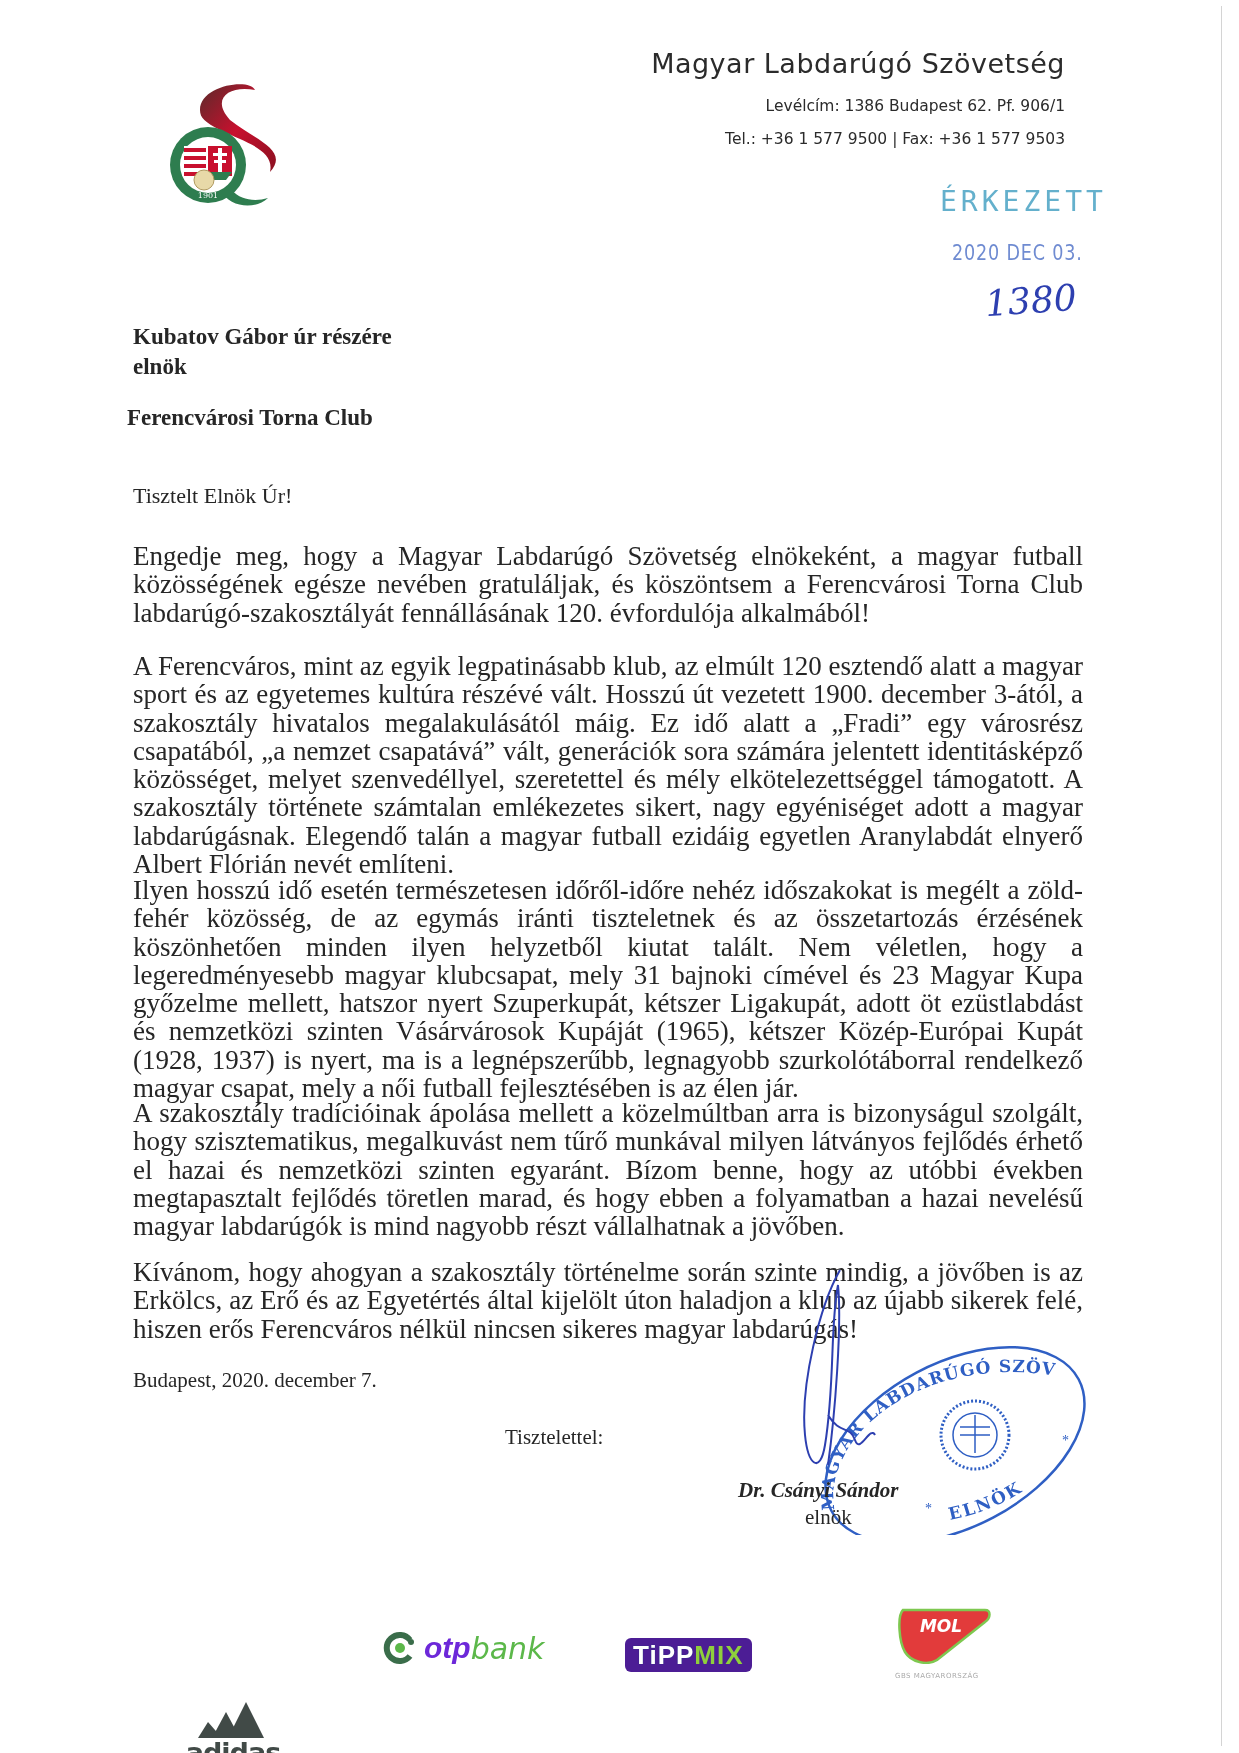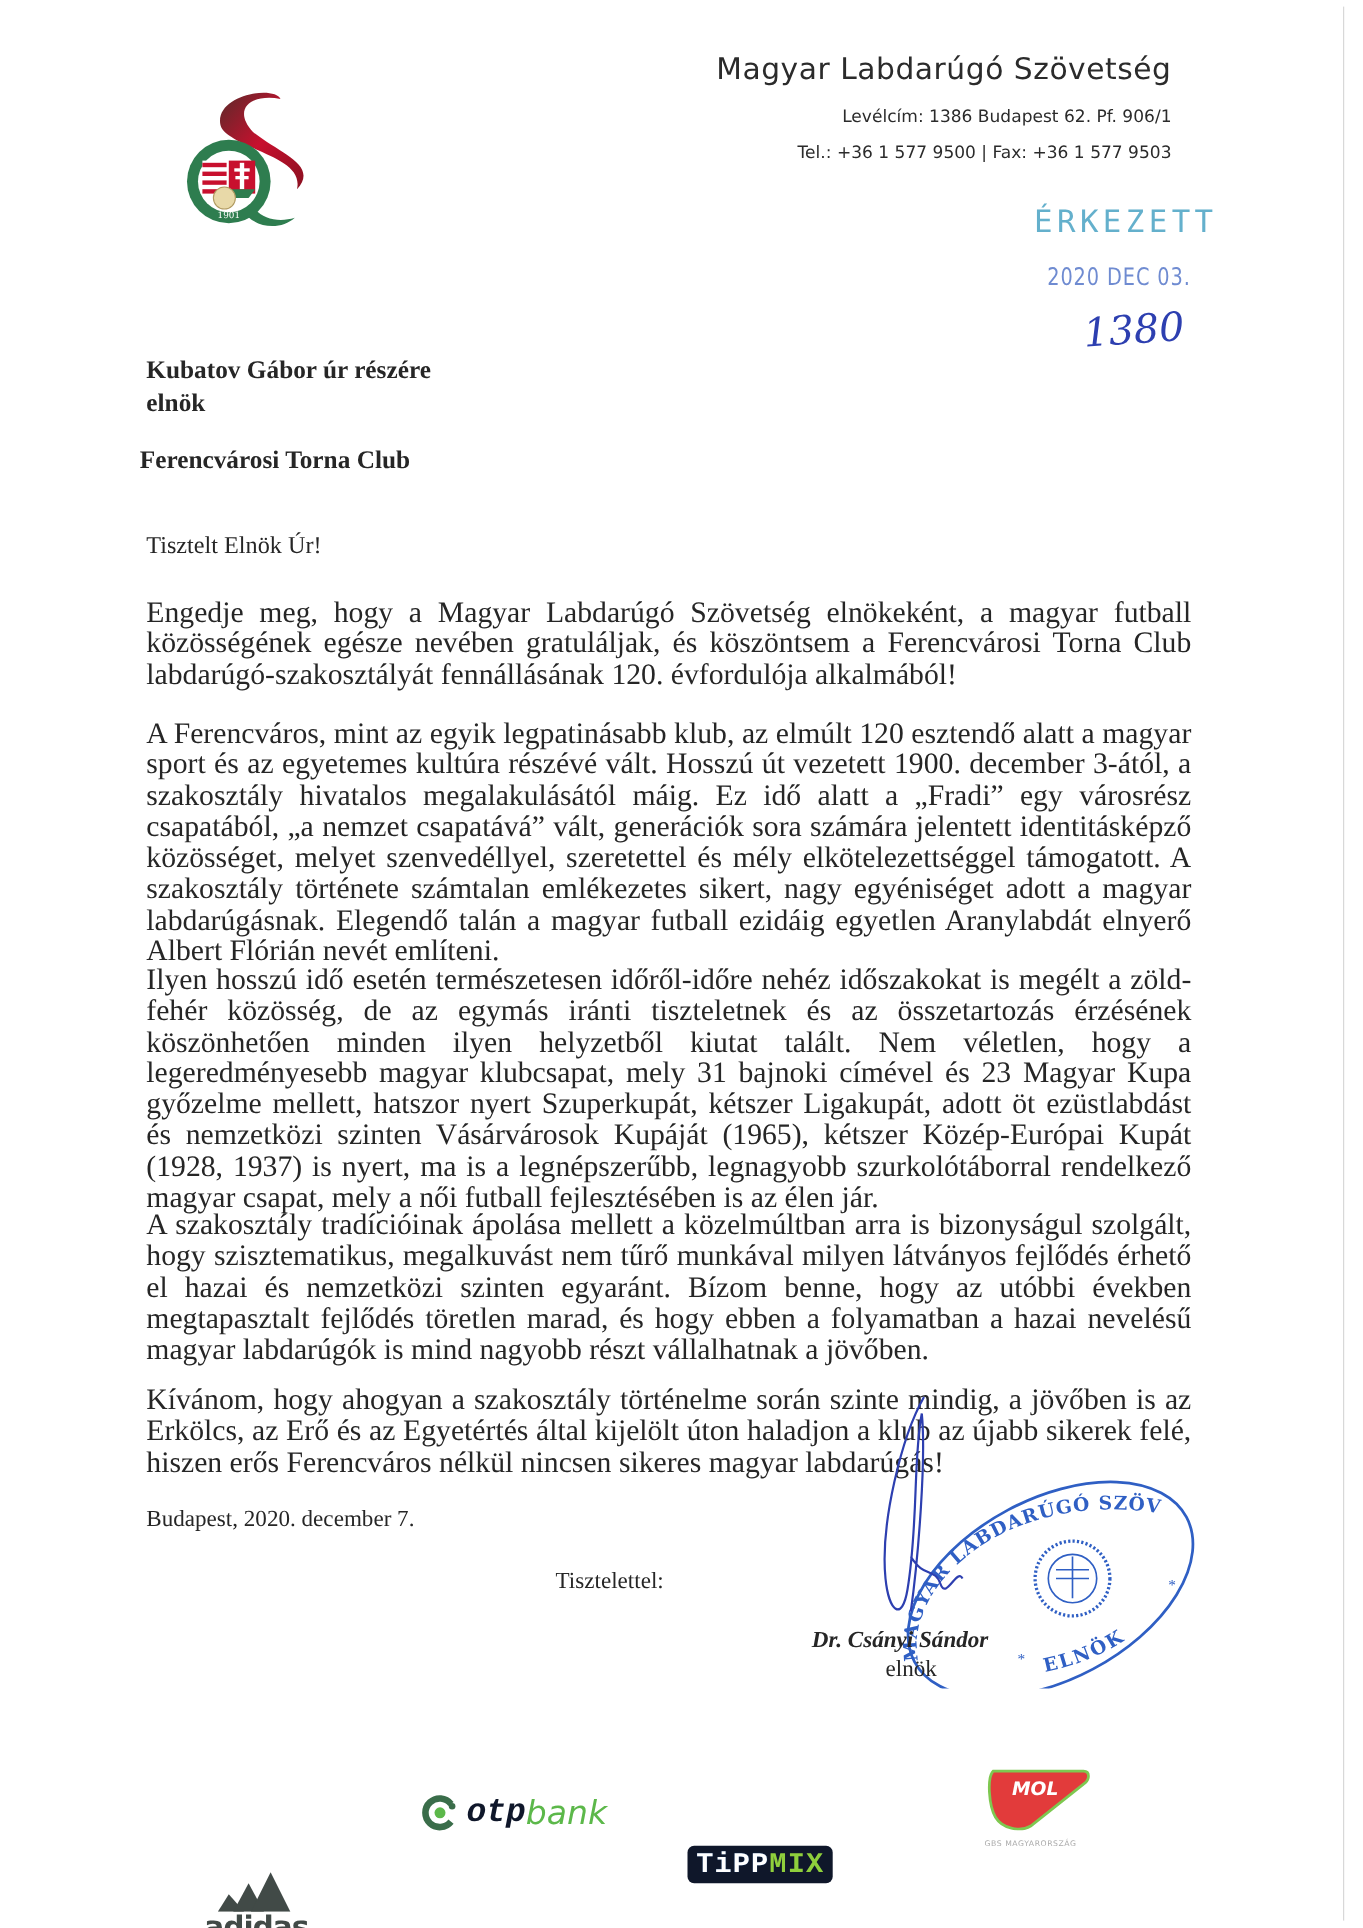--- a/index.html
+++ b/index.html
@@ -34,23 +34,23 @@
   .place-date { left: 133px; top: 1368px; font-size: 21px; }
   .closing { left: 505px; top: 1425px; font-size: 21px; }
   .sign-name { left: 738px; top: 1478px; font-size: 21px; font-weight: bold; font-style: italic; }
   .sign-title { left: 805px; top: 1505px; font-size: 21px; }
 
   .seal { left: 800px; top: 1335px; width: 300px; height: 200px; }
   .signature { left: 780px; top: 1265px; width: 120px; height: 230px; }
   .adidas { left: 178px; top: 1688px; width: 110px; height: 80px; }
   .adidas-word { position: absolute; left: 0; bottom: 0; width: 110px; text-align: center; font-family: "DejaVu Sans", sans-serif; font-weight: bold; font-size: 27px; color: #414a47; letter-spacing: -1px; }
   .otp { left: 382px; top: 1628px; height: 40px; display: flex; align-items: center; gap: 8px; }
-  .otp-word-bold { font-family: Liberation Mono, monospace; font-weight: bold; font-style: italic; font-size: 30px; color: #0f172a; }
+  .otp-word-bold { font-family: Liberation Sans, sans-serif; font-weight: bold; font-style: italic; font-size: 30px; color: #6d28d9; }
   .otp-word-light { font-family: "DejaVu Sans", sans-serif; font-style: italic; font-size: 30px; color: #5cb84a; margin-left: -8px; }
-  .tippmix { left: 625px; top: 1638px; padding: 2px 8px; background: #0f172a; border-radius: 6px; font-family: Liberation Mono, monospace; font-weight: bold; font-size: 26px; letter-spacing: 1px; line-height: 30px; margin-top: 40px; }
+  .tippmix { left: 625px; top: 1638px; padding: 2px 8px; background: #4c1d95; border-radius: 6px; font-family: Liberation Sans, sans-serif; font-weight: bold; font-size: 26px; letter-spacing: 1px; line-height: 30px; }
   .tipp-part { color: #ffffff; text-shadow: 0 0 1px #0b3d7a; }
   .mix-part { color: #8fcf3c; }
   .mol { left: 897px; top: 1606px; width: 95px; height: 58px; }
   .mol-sub { left: 895px; top: 1672px; font-family: "DejaVu Sans", sans-serif; font-size: 7px; color: #aaaaaa; letter-spacing: 0.5px; }
 </style>
 </head>
 <body>
 
 <div class="abs scanline"></div>
 

